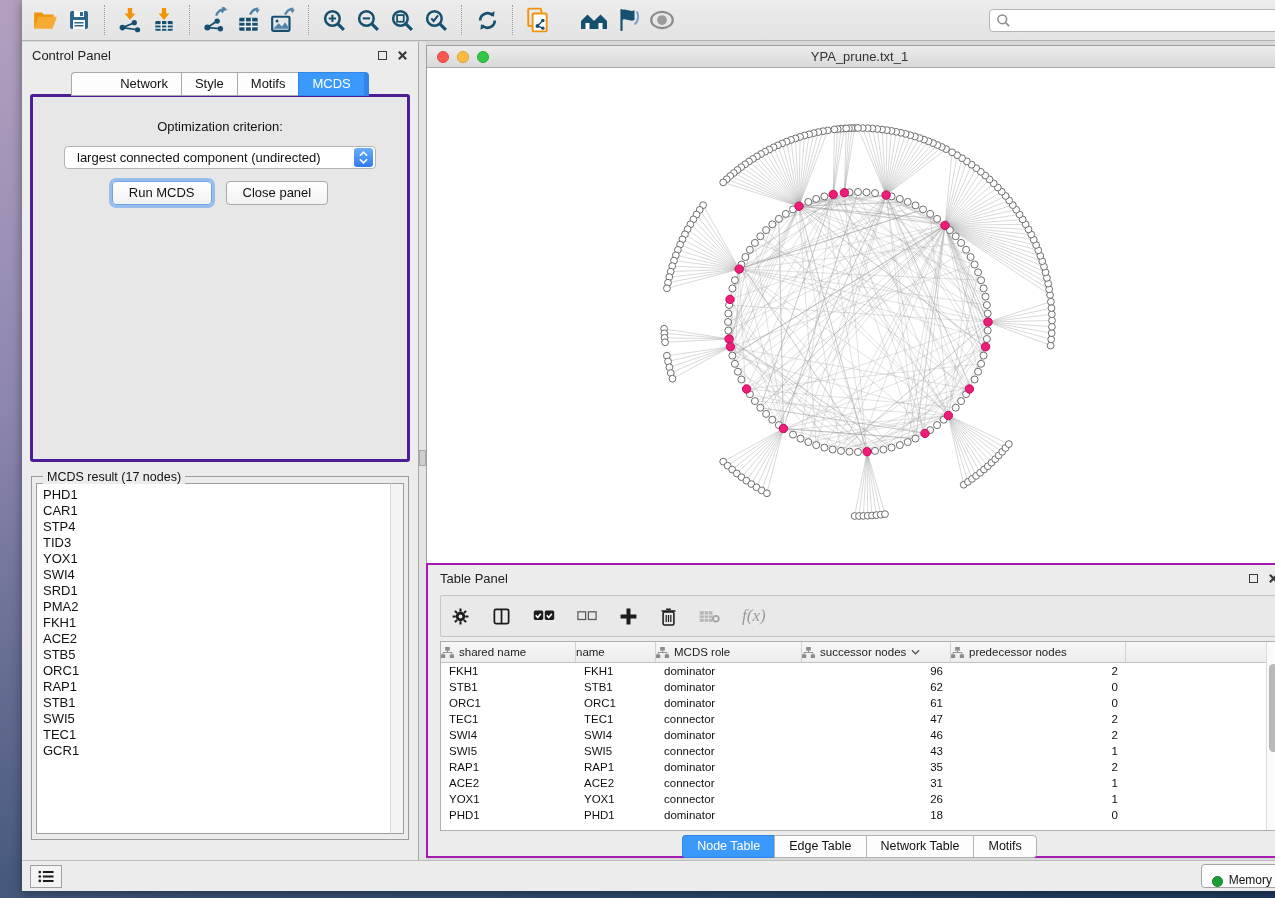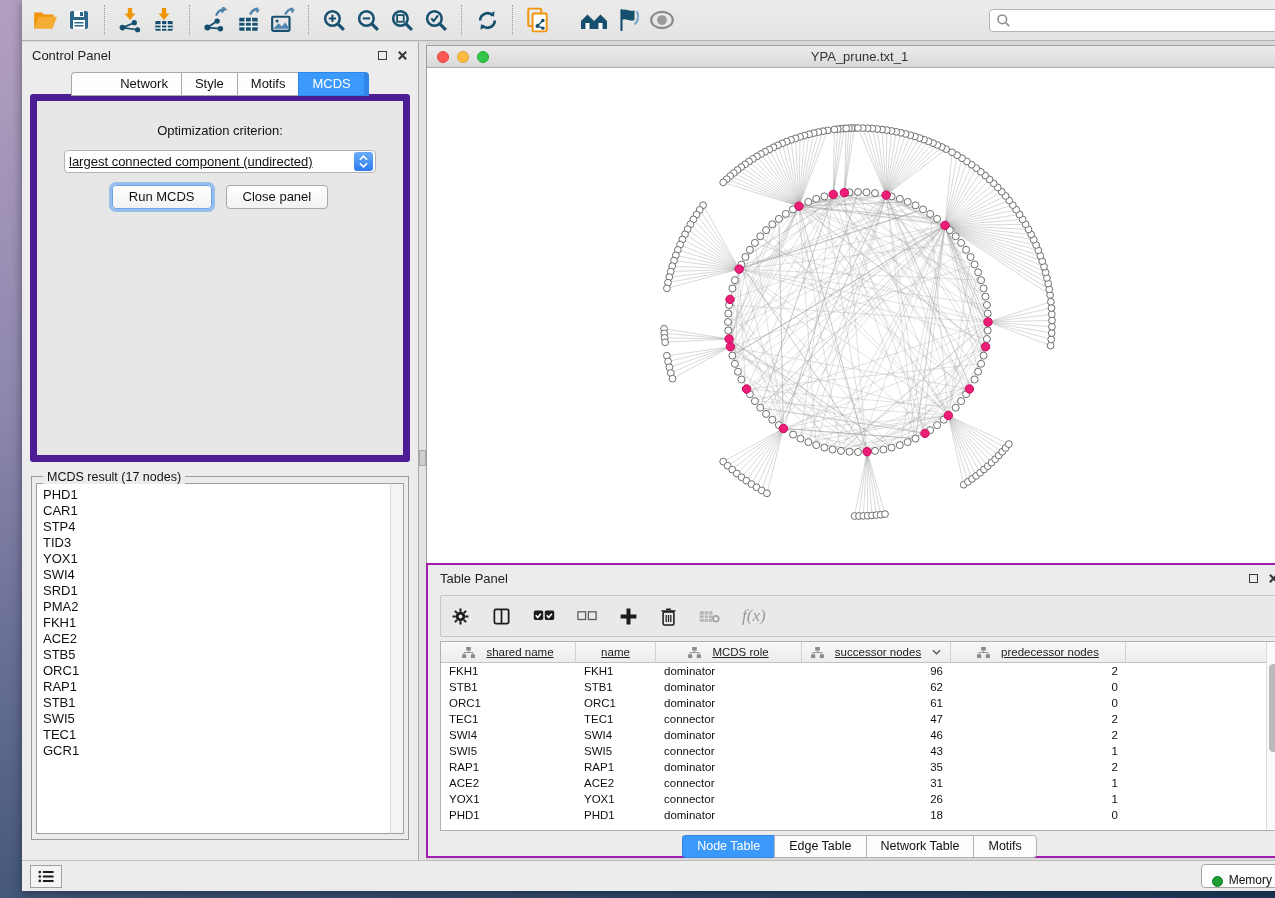--- a/index.html
+++ b/index.html
@@ -30,26 +30,26 @@
   .panel-title { font-size:13px; color:#222; }
   .panel-wctl { margin-left:auto; display:flex; align-items:center; gap:10px; }
   .float-glyph { width:9px; height:9px; border:1.6px solid #3a3a3a; display:inline-block; }
   .tabs-row { display:flex; justify-content:center; margin-top:4px; position:relative; z-index:2; }
   .cp-tab { font-size:13px; padding:3px 13px 4px; background:#fdfdfd; border:1px solid #a9a9a9;
     border-right:none; color:#111; }
   .cp-tab:first-child { border-radius:4px 0 0 0;padding-left:48px; }
   .cp-tab.last { border-right:5px solid #a21caf; border-radius:0 4px 0 0; }
   .cp-tab.active { background:#3b99fc; color:#fff; border-color:#2f86e8; }
   .cp-inner { position:absolute; left:8px; right:8px; top:52px; height:368px;
-    background:#e7e7e7; border:7px solid #4c1d95; border-radius:3px; }
+    background:#e7e7e7; border:3px solid #4c1d95; border-radius:3px; }
   .opt-label { text-align:center; font-size:13px; color:#111; margin-top:22px; }
   .combo { width:312px; height:23px; margin:12px auto 0; background:#fff; border:1px solid #b4b4b4;
     border-radius:4px; display:flex; align-items:center; position:relative; }
-  .combo-text { font-size:13px; color:#111; padding-left:4px; flex:1;
-    white-space:nowrap; overflow:hidden;text-decoration:underline; }
+  .combo-text { font-size:13px; color:#111; padding-left:12px; flex:1;
+    white-space:nowrap; overflow:hidden; }
   .combo-stepper { width:19px; height:19px; margin-right:2px; border-radius:3px;
     background:linear-gradient(#6aaef9,#2e7bf0); display:flex; flex-direction:column;
     align-items:center; justify-content:center; gap:1px; }
   .combo-stepper svg { display:block; }
   .btn-row { display:flex; justify-content:center; gap:14px; margin-top:12px; }
   .mac-btn { font-size:13px; color:#111; background:linear-gradient(#ffffff,#f2f2f2);
     border:1px solid #a9a9a9; border-radius:4px; padding:3px 16px 4px; }
   .mac-btn.focused { box-shadow:0 0 0 3px rgba(108,166,240,.65); border-color:#6ea3e8; }
 
   .result-group { position:absolute; left:9px; right:9px; top:428px; height:370px; }
@@ -90,22 +90,22 @@
     background:#ececec; border:2px solid #a21caf; }
   .tp-titlebar { height:26px; display:flex; align-items:center; padding:0 12px; }
   .tp-toolbar { position:absolute; left:12px; right:10px; top:30px; height:42px;
     background:#e9e9e9; border:1px solid #c6c6c6; border-radius:2px;
     display:flex; align-items:center; padding:0 10px; gap:22px; }
   .fx-label { font-family:"Liberation Serif", serif; font-style:italic; font-size:17px; color:#9a9a9a; }
   .ntable { position:absolute; left:12px; right:10px; top:76px; height:190px; background:#fff;
     border:1px solid #b0b0b0; overflow:hidden; }
   .thead { display:flex; height:21px; background:linear-gradient(#f7f7f7,#ededed);
     border-bottom:1px solid #c2c2c2; }
-  .th { display:flex; align-items:center; justify-content:center; gap:11px;
-    font-size:11.5px; color:#222; border-right:1px solid #d2d2d2;text-decoration:underline; }
+  .th { display:flex; align-items:center; justify-content:flex-start; gap:5px;
+    font-size:11.5px; color:#222; border-right:1px solid #d2d2d2; }
   .trow { display:flex; height:16px; }
   .tcell { font-size:11.5px; color:#111; line-height:16px; padding:0 8px;
     white-space:nowrap; overflow:hidden; }
   .c0 { width:135px; } .c1 { width:80px; } .c2 { width:146px; }
   .c3 { width:149px; text-align:right; } .c4 { width:175px; text-align:right; }
   .cf { flex:1; }
   .w0 { width:135px; } .w1 { width:80px; } .w2 { width:146px; } .w3 { width:149px; }
   .w4 { width:175px; } .wf { flex:1; border-right:none; }
   .tv-scroll { position:absolute; right:0; top:0; bottom:0; width:14px; background:#fafafa;
     border-left:1px solid #dcdcdc; }

